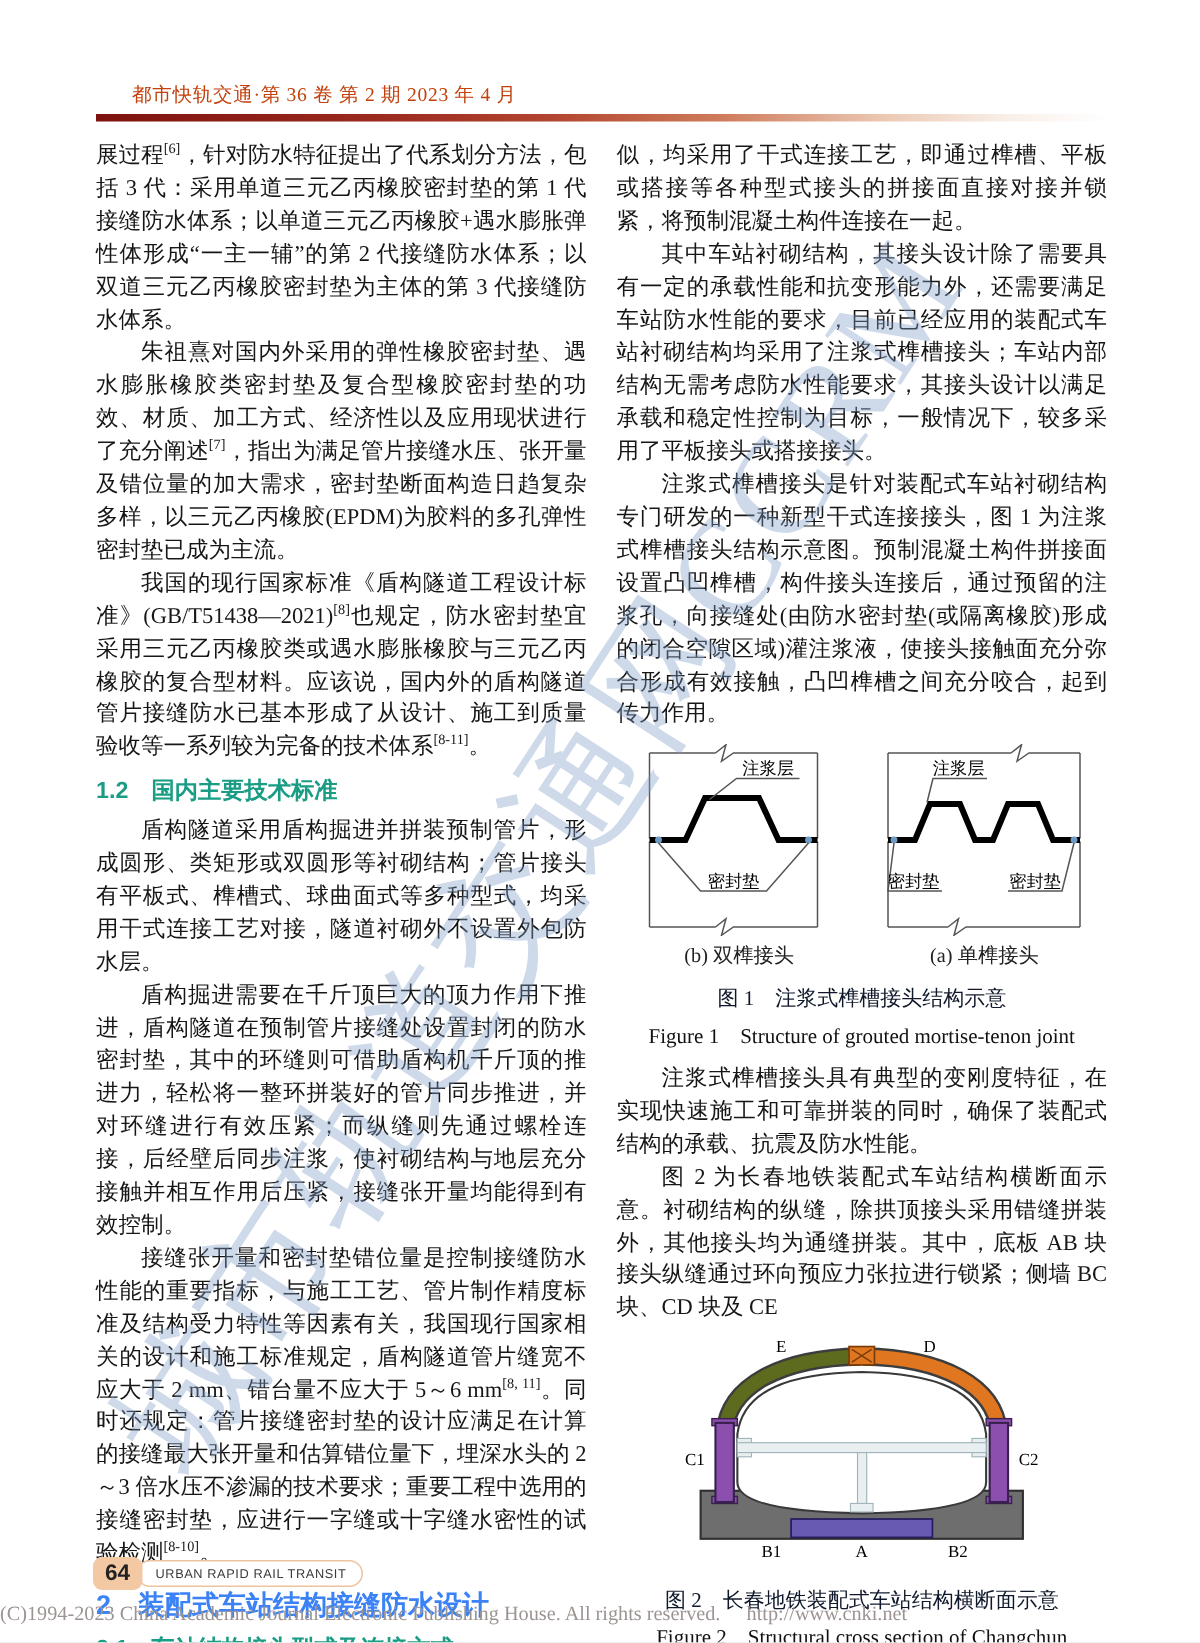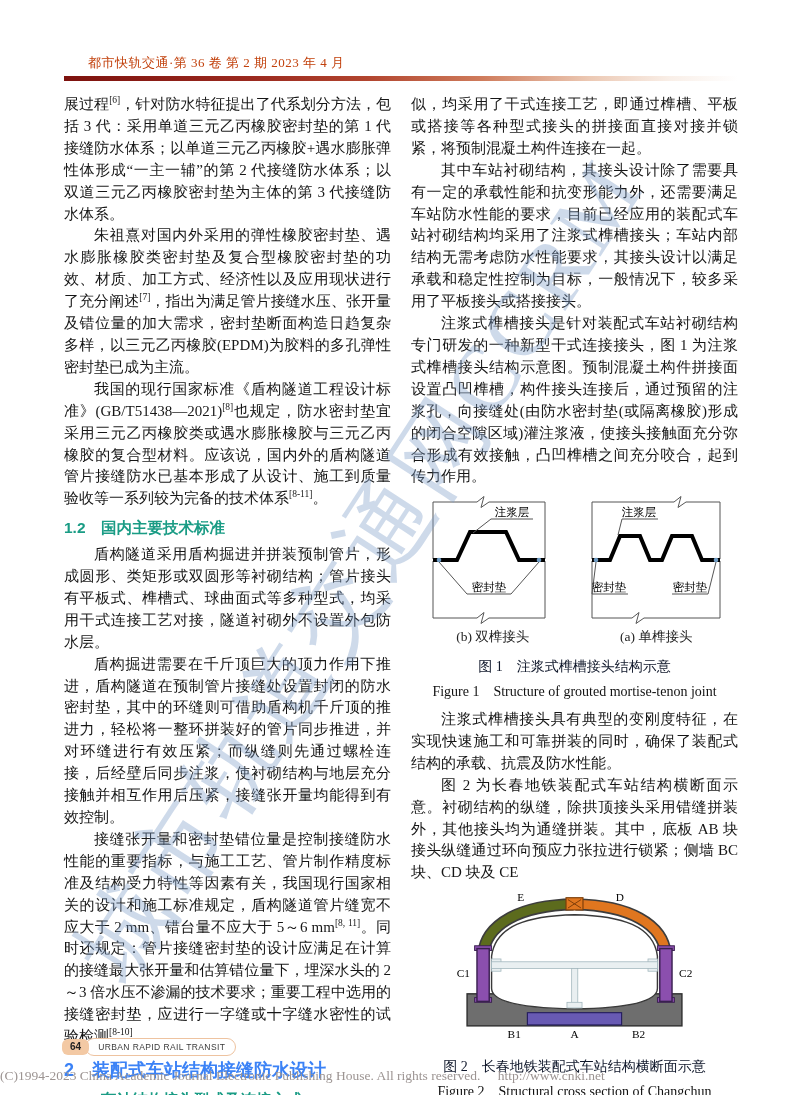--- a/index.html
+++ b/index.html
@@ -33,21 +33,21 @@
   .fig-subcaps{display:flex;margin-top:2px;}
   .fig-subcaps span{flex:1;text-align:center;font-size:13.5px;color:#222;}
   .fig-cap-zh{text-align:center;font-size:14px;margin-top:8px;color:#0f172a;}
   .fig-cap-en{text-align:center;font-size:14px;margin-top:3px;color:#111;}
   .fig2-wrap{text-align:center;margin-top:4px;}
   svg text{font-family:"Liberation Serif","DejaVu Serif",serif;}
 
   
   .footer-badge{position:absolute;left:62px;top:1038px;display:flex;align-items:center;z-index:3;}
   .page-num{background:#f3c9a4;border-radius:6px;padding:2px 8px 3px 8px;
-     font-family:"Liberation Sans","DejaVu Sans",sans-serif;font-weight:bold;font-size:10px;color:#222;z-index:2;}
+     font-family:"Liberation Sans","DejaVu Sans",sans-serif;font-weight:bold;font-size:15px;color:#222;z-index:2;}
   .journal-en{margin-left:-4px;border:1.5px solid #eec3a0;border-radius:11px;background:#fff;
      padding:3px 10px 3px 12px;font-family:"Liberation Sans","DejaVu Sans",sans-serif;
      font-size:8.5px;letter-spacing:.4px;color:#3a3a3a;}
   .copyright{position:absolute;left:0;top:1068px;width:100%;text-align:left;font-size:13.5px;color:#9c9492;z-index:3;}
   .copyright .url{margin-left:14px;color:#9c9492;text-decoration:none;}
 </style>
 </head>
 <body>
 
 <div class="page">

